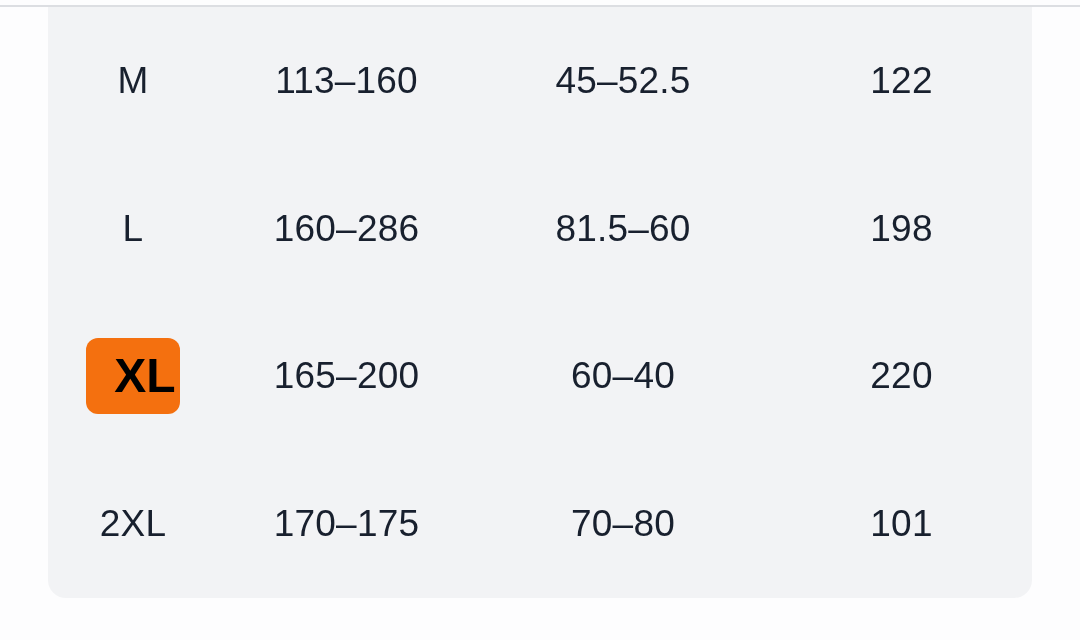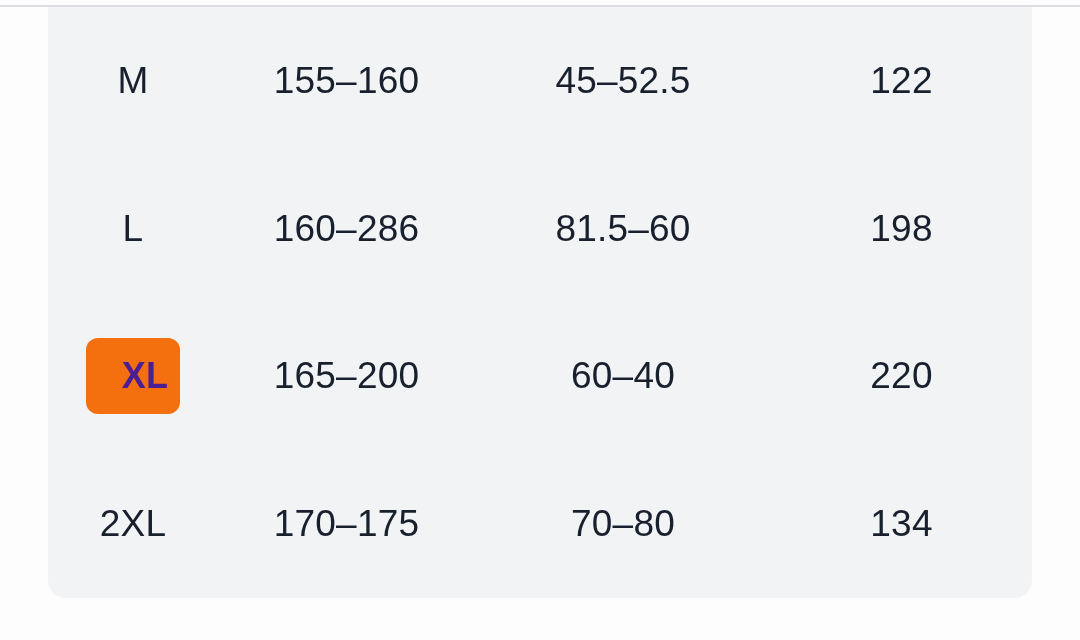--- a/index.html
+++ b/index.html
@@ -78,22 +78,22 @@
 
   
   .size-pill {
     display: inline-flex;
     align-items: center;
     justify-content: center;
     width: 94px;
     height: 76px;
     border-radius: 12px;
     background: #F4700F;
-    color: #4c1d95;
-    font-size: 36px;
+    color: #000000;
+    font-size: 48px;
     font-weight: 700;
     line-height: 1;
     box-sizing: border-box;
     padding-left: 24px;
   }
 
   .plain-size {
     display: inline-block;
   }
 </style>
@@ -106,37 +106,37 @@
   <table id="size-table">
     <colgroup>
       <col class="col-size">
       <col class="col-height">
       <col class="col-weight">
       <col class="col-length">
     </colgroup>
     <tbody id="size-table-body">
         <tr>
           <td class="cell-size"><span class="plain-size">M</span></td>
-          <td>155–160</td>
+          <td>113–160</td>
           <td>45–52.5</td>
           <td>122</td>
         </tr>
         <tr>
           <td class="cell-size"><span class="plain-size">L</span></td>
           <td>160–286</td>
           <td>81.5–60</td>
           <td>198</td>
         </tr>
         <tr class="row-selected">
           <td class="cell-size"><span class="size-pill">XL</span></td>
           <td>165–200</td>
           <td>60–40</td>
           <td>220</td>
         </tr>
         <tr>
           <td class="cell-size"><span class="plain-size">2XL</span></td>
           <td>170–175</td>
           <td>70–80</td>
-          <td>134</td>
+          <td>101</td>
         </tr>
       </tbody>
   </table>
 </div>
 
 </body></html>

